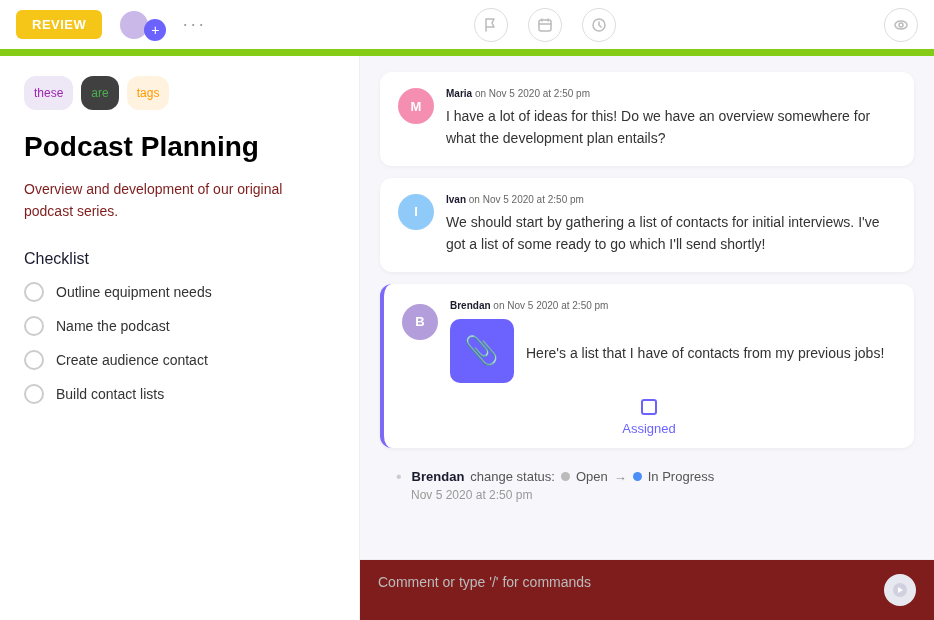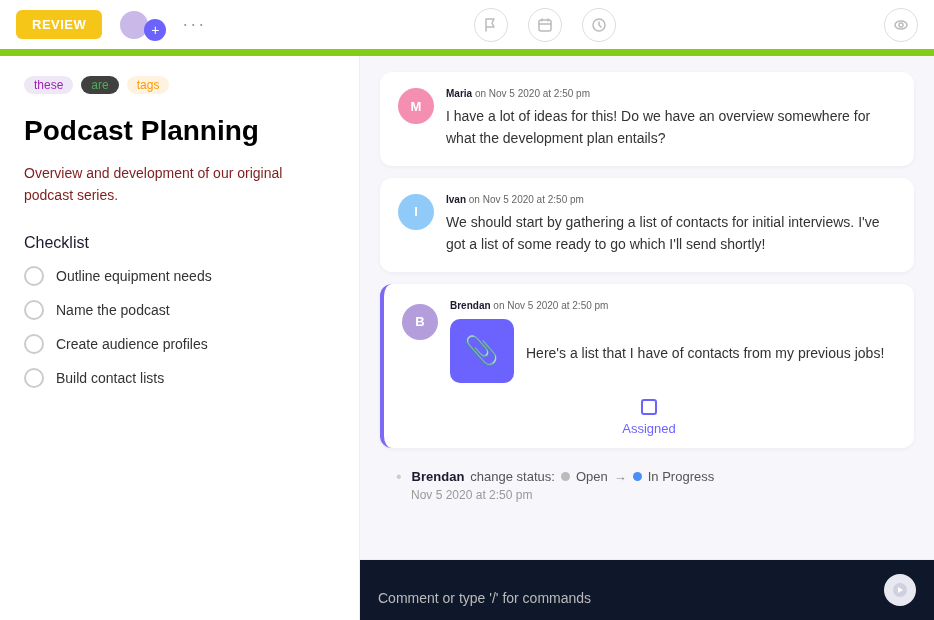--- a/index.html
+++ b/index.html
@@ -124,21 +124,21 @@
       overflow-y: auto;
       border-right: 1px solid #eee;
     }
     .tags-row {
       display: flex;
       gap: 8px;
       margin-bottom: 20px;
     }
     .tag {
       font-size: 12px;
-      padding: 2px 10px;
+      padding: 10px 10px;
       border-radius: 12px;
       font-weight: 500;
     }
     .tag-green { background: #404040; color: #4caf50; }
     .tag-purple { background: #ede7f6; color: #9c27b0; }
     .tag-orange { background: #fff3e0; color: #ff9800; }
     .page-title {
       font-size: 28px;
       font-weight: 800;
       color: #000000;
@@ -316,24 +316,24 @@
     }
     .status-bullet {
       color: #ccc;
       font-size: 16px;
       margin-right: 4px;
     }
 
     
     .comment-input-area {
       border-top: 1px solid #eee;
-      background: #0f172a;
+      background: #7f1d1d;
       padding: 14px 18px;
       display: flex;
-      align-items: flex-end;
+      align-items: flex-start;
       justify-content: space-between;
     }
     .comment-placeholder {
       font-size: 14px;
       color: #bbb;
       flex: 1;
     }
     .send-btn {
       width: 32px;
       height: 32px;
@@ -400,21 +400,21 @@
     <div class="checklist-item">
       <div class="check-circle"></div>
       <span class="checklist-label">Outline equipment needs</span>
     </div>
     <div class="checklist-item">
       <div class="check-circle"></div>
       <span class="checklist-label">Name the podcast</span>
     </div>
     <div class="checklist-item">
       <div class="check-circle"></div>
-      <span class="checklist-label">Create audience profiles</span>
+      <span class="checklist-label">Create audience contact</span>
     </div>
     <div class="checklist-item">
       <div class="check-circle"></div>
       <span class="checklist-label">Build contact lists</span>
     </div>
   </div>
 
   <div class="right-panel">
     <div class="comments-area">
 

